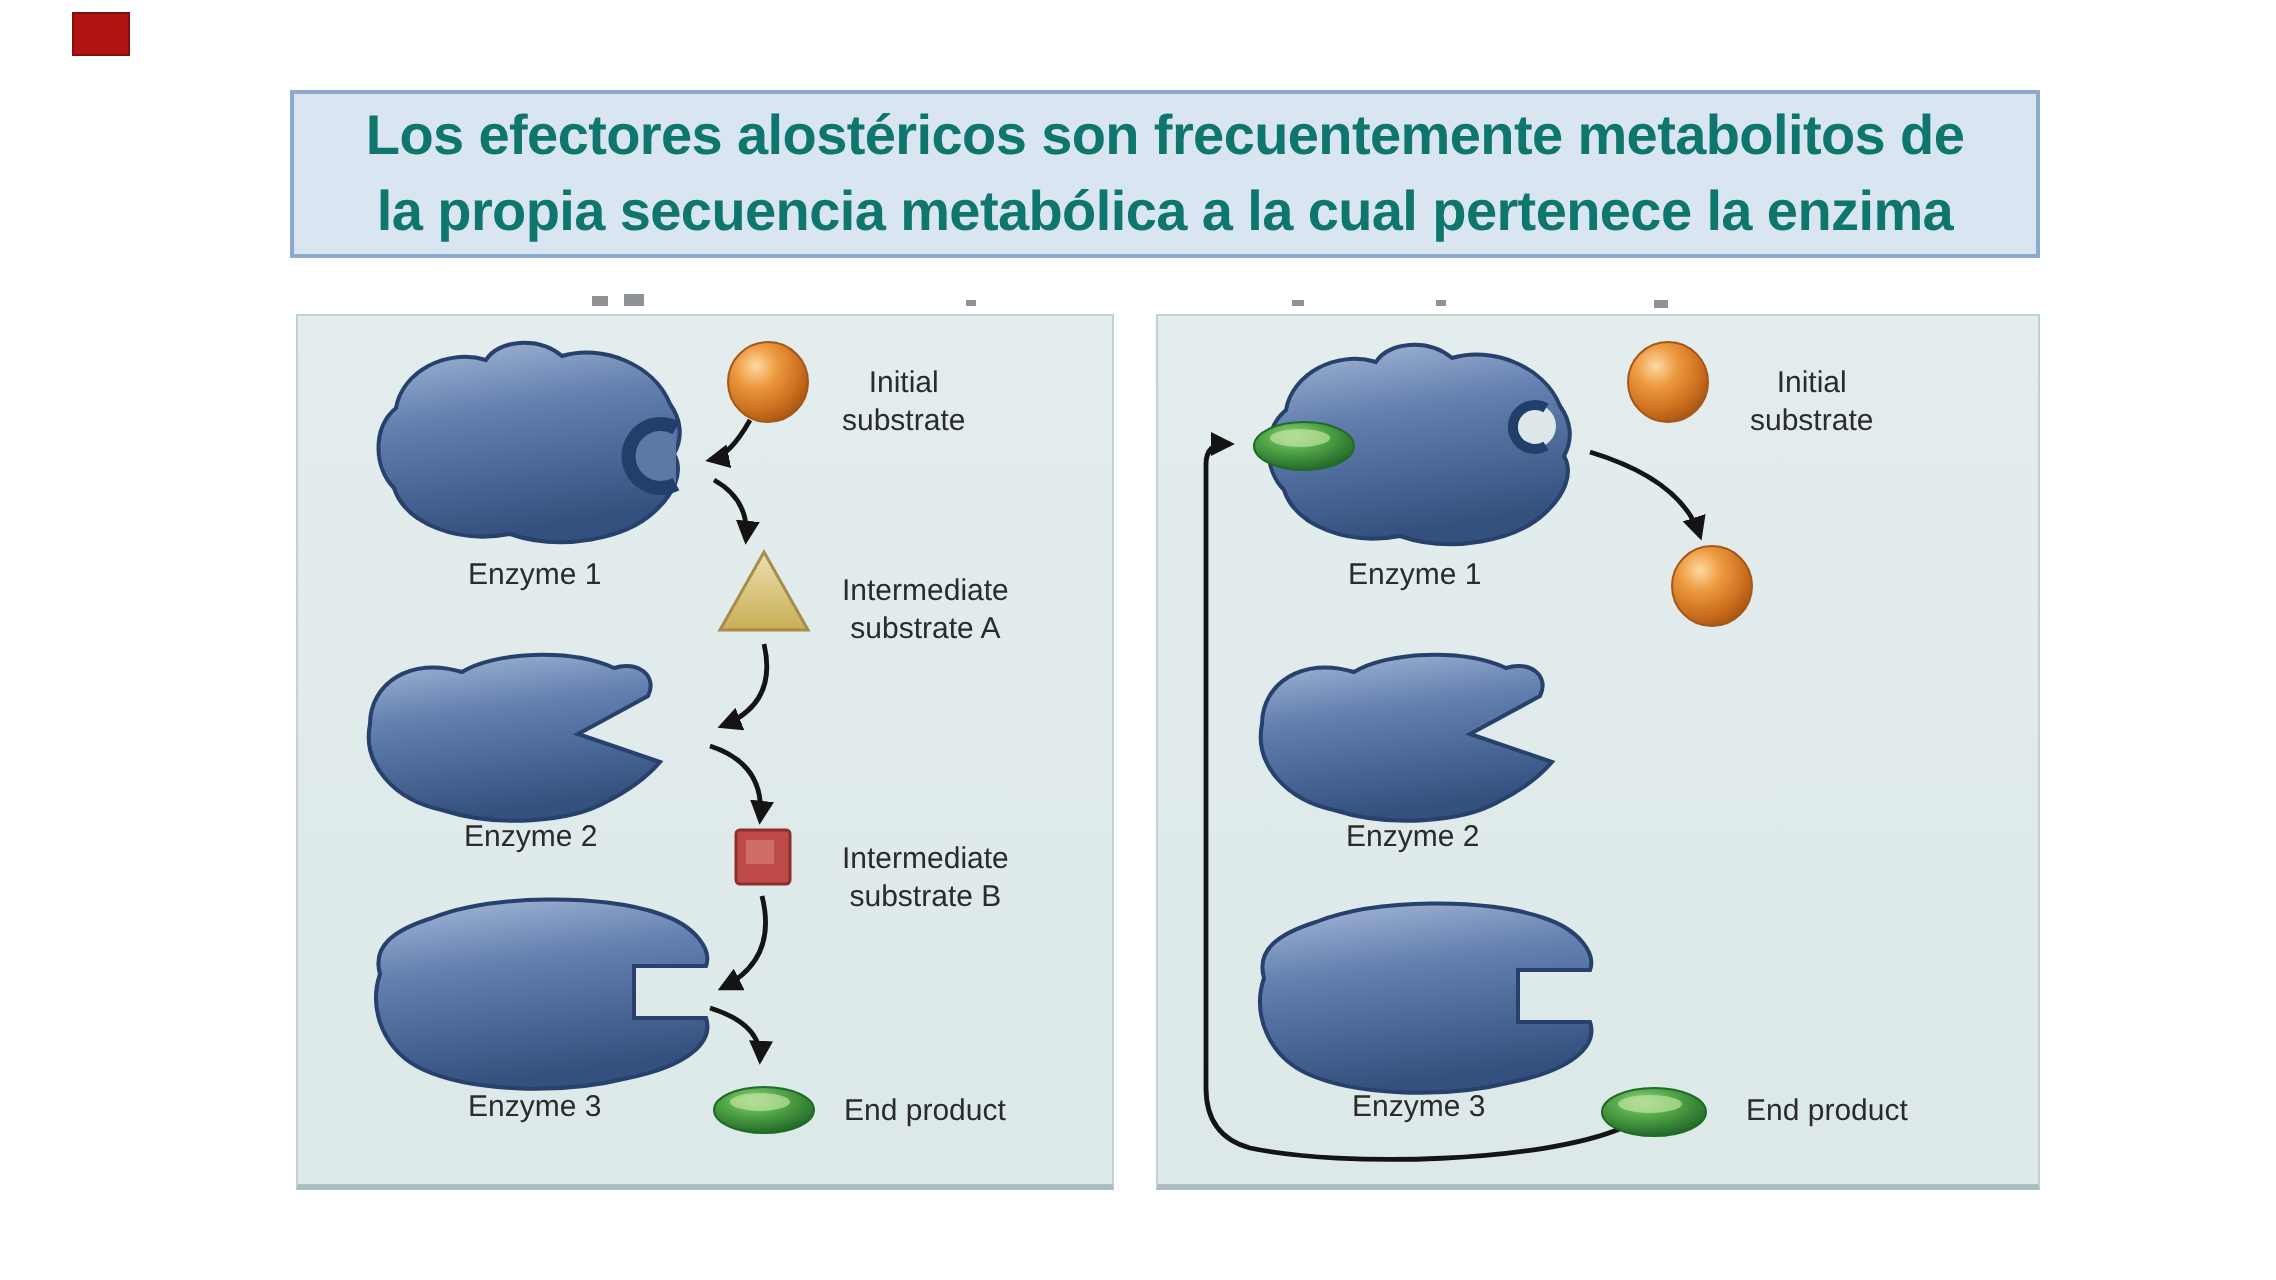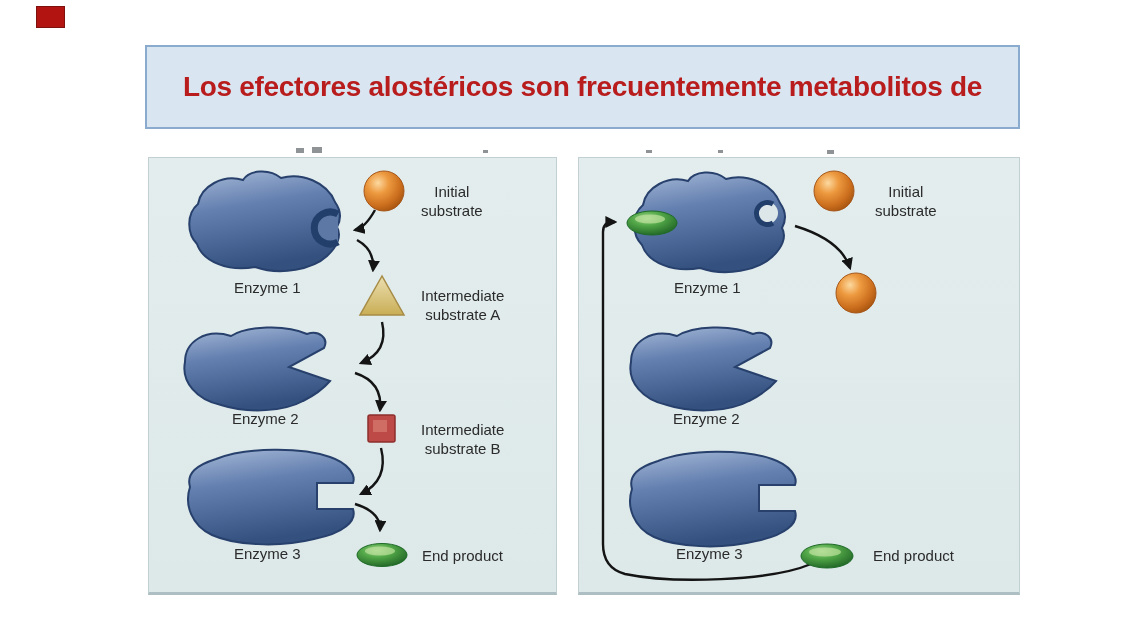--- a/index.html
+++ b/index.html
@@ -7,21 +7,21 @@
           font-family:"Liberation Sans", sans-serif;}
 
   
   .red-marker{position:absolute;left:36px;top:6px;width:27px;height:20px;
               background:#b21511;border:1px solid #7e100e;}
 
   
   .title-box{position:absolute;left:145px;top:45px;width:875px;height:84px;
              background:#d9e6f2;border:2px solid #8aabcd;box-sizing:border-box;
              display:flex;flex-direction:column;align-items:center;justify-content:center;}
-  .title-line{font-size:28px;font-weight:700;color:#b91c1c;line-height:38px;
+  .title-line{font-size:28px;font-weight:700;color:#0f766e;line-height:38px;
               letter-spacing:-0.3px;white-space:nowrap;}
 
   
   .crop-mark{position:absolute;background:#6a6f72;opacity:.75;}
 
   
   .panel{position:absolute;top:157px;height:438px;background:linear-gradient(#e3edee,#dde8e9);
          border:1px solid #c2d0d3;border-bottom:3px solid #aebfc3;box-sizing:border-box;}
   .panel-left{left:148px;width:409px;}
   .panel-right{left:578px;width:442px;}
@@ -48,20 +48,21 @@
 </style>
 </head>
 <body>
 
 <div class="canvas">
 
   <div class="red-marker"></div>
 
   <div class="title-box">
     <div class="title-line">Los efectores alostéricos son frecuentemente metabolitos de</div>
+    <div class="title-line">la propia secuencia metabólica a la cual pertenece la enzima</div>
   </div>
 
   <div class="crop-mark" style="left:296px;top:148px;width:8px;height:5px;"></div>
   <div class="crop-mark" style="left:312px;top:147px;width:10px;height:6px;"></div>
   <div class="crop-mark" style="left:483px;top:150px;width:5px;height:3px;"></div>
   <div class="crop-mark" style="left:646px;top:150px;width:6px;height:3px;"></div>
   <div class="crop-mark" style="left:718px;top:150px;width:5px;height:3px;"></div>
   <div class="crop-mark" style="left:827px;top:150px;width:7px;height:4px;"></div>
 
   <div class="panel panel-left">

